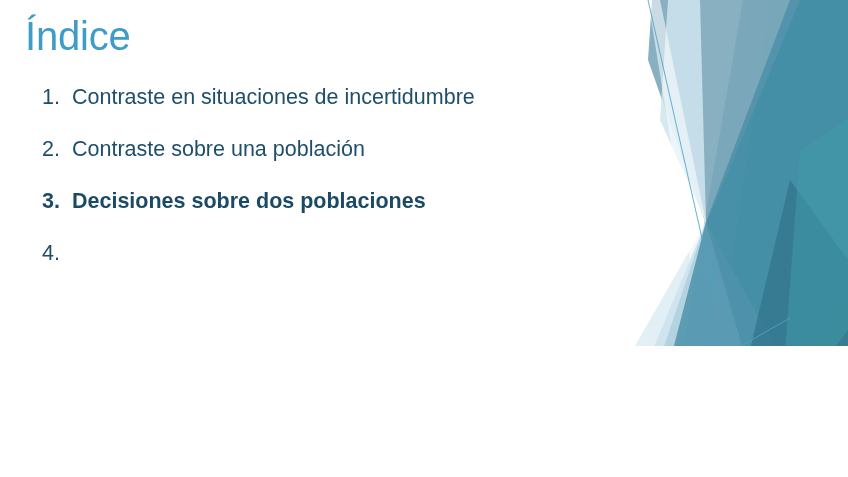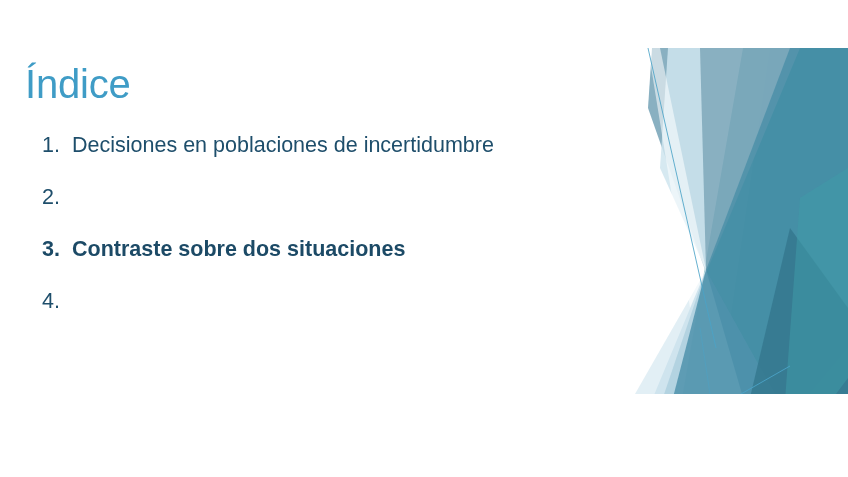--- a/index.html
+++ b/index.html
@@ -8,21 +8,20 @@
     padding: 0;
     background: #ffffff;
   }
   #slide {
     position: relative;
     width: 848px;
     height: 346px;
     background: #ffffff;
     overflow: hidden;
     font-family: "Liberation Sans", sans-serif;
-    margin-top: 48px;
   }
 
   
   #bg-graphic {
     position: absolute;
     top: 0;
     left: 0;
     width: 848px;
     height: 477px;
     pointer-events: none;
@@ -109,30 +108,31 @@
 
     <line x1="700" y1="280" x2="730" y2="477" stroke="#4ba3c7" stroke-width="1" opacity="0.5"></line>
   </svg>
 
   <div id="slide-title">Índice</div>
 
   <div id="agenda-list">
 
     <div class="agenda-item">
       <span class="num">1.</span>
-      <span class="txt">Decisiones en poblaciones de incertidumbre</span>
+      <span class="txt">Contraste en situaciones de incertidumbre</span>
     </div>
 
     <div class="agenda-item">
       <span class="num">2.</span>
+      <span class="txt">Contraste sobre una población</span>
     </div>
 
     <div class="agenda-item is-current">
       <span class="num">3.</span>
-      <span class="txt">Contraste sobre dos situaciones</span>
+      <span class="txt">Decisiones sobre dos poblaciones</span>
     </div>
 
     <div class="agenda-item">
       <span class="num">4.</span>
     </div>
 
   </div>
 
 </div>
 

